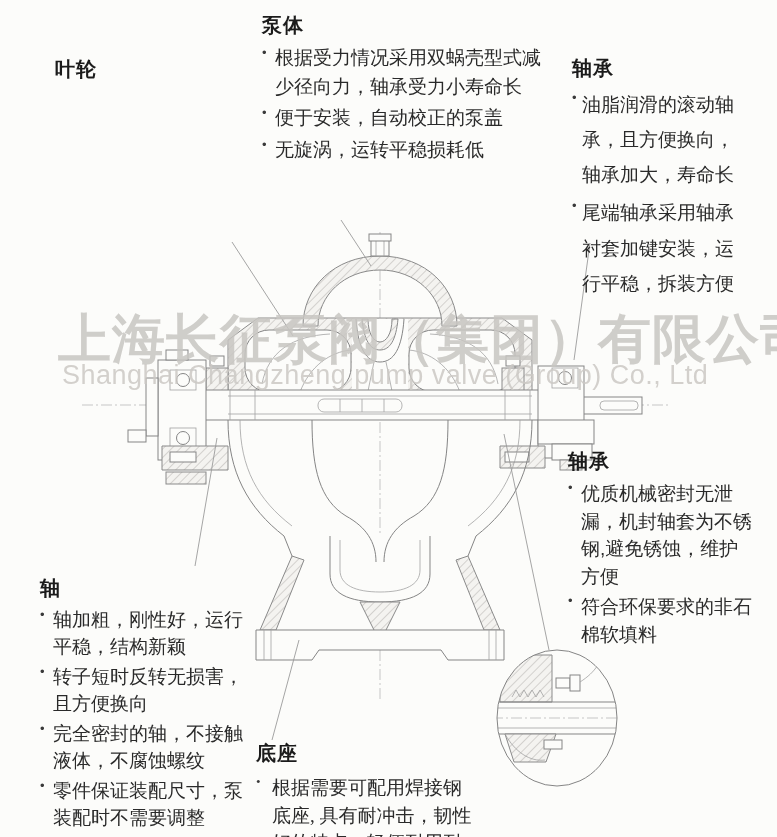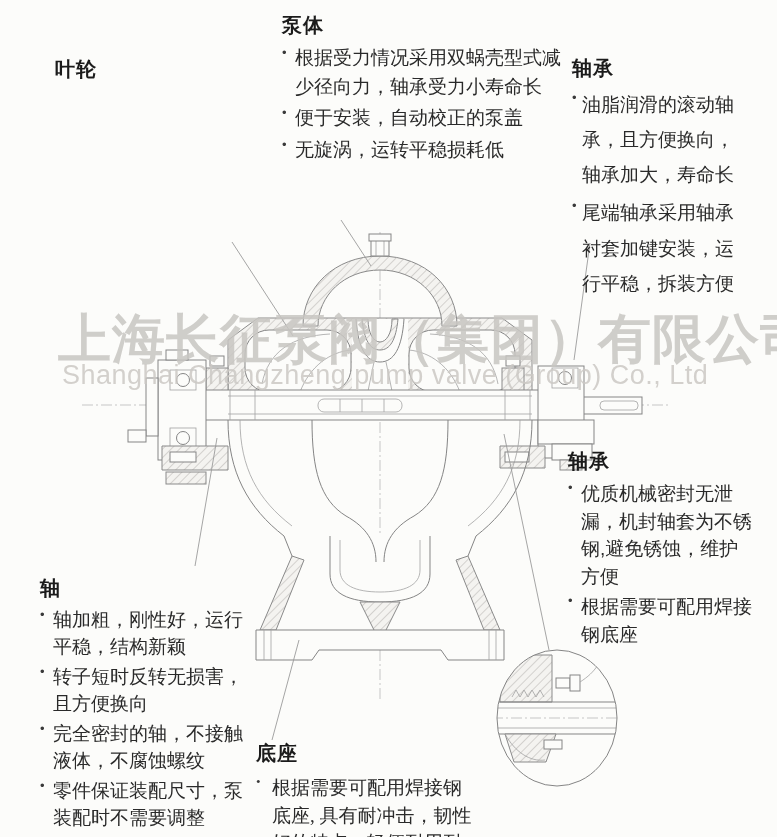--- a/index.html
+++ b/index.html
@@ -12,21 +12,21 @@
   .sec{position:absolute;z-index:3;}
   .sec h3{
     margin:0 0 7px 0;font-size:20px;line-height:1.15;
     font-weight:700;color:#1b1b1b;letter-spacing:1px;
   }
   .sec ul{list-style:none;margin:0;padding:0;font-size:19px;line-height:1.46;color:#2a2a2a;}
   .sec li{position:relative;padding-left:13px;margin:0 0 3px 0;}
   .sec li::before{content:"•";position:absolute;left:0;top:-1px;font-size:13px;color:#3a3a3a;}
   #sec-impeller{left:55px;top:58px;width:196px;}
   #sec-impeller li{margin-bottom:13px;}
-  #sec-pump-body{left:282px;top:14px;width:294px;}
+  #sec-pump-body{left:262px;top:14px;width:294px;}
   #sec-pump-body ul{line-height:1.5;}
   #sec-bearing-top{left:572px;top:57px;width:162px;}
   #sec-bearing-top ul{line-height:1.85;}
   #sec-bearing-top li{padding-left:10px;}
   #sec-bearing-seal{left:568px;top:450px;width:188px;}
   #sec-bearing-seal ul{line-height:1.45;}
   #sec-shaft{left:40px;top:577px;width:204px;}
   #sec-shaft ul{line-height:1.42;}
   #sec-base{left:256px;top:742px;width:218px;}
   #sec-base h3{margin-bottom:9px;}
@@ -210,21 +210,21 @@
     <ul>
       <li>油脂润滑的滚动轴承，且方便换向，轴承加大，寿命长</li>
       <li>尾端轴承采用轴承衬套加键安装，运行平稳，拆装方便</li>
     </ul>
   </div>
 
   <div class="sec" id="sec-bearing-seal">
     <h3>轴承</h3>
     <ul>
       <li>优质机械密封无泄漏，机封轴套为不锈钢,避免锈蚀，维护方便</li>
-      <li>根据需要可配用焊接钢底座</li>
+      <li>符合环保要求的非石棉软填料</li>
     </ul>
   </div>
 
   <div class="sec" id="sec-shaft">
     <h3>轴</h3>
     <ul>
       <li>轴加粗，刚性好，运行平稳，结构新颖</li>
       <li>转子短时反转无损害，且方便换向</li>
       <li>完全密封的轴，不接触液体，不腐蚀螺纹</li>
       <li>零件保证装配尺寸，泵装配时不需要调整</li>

